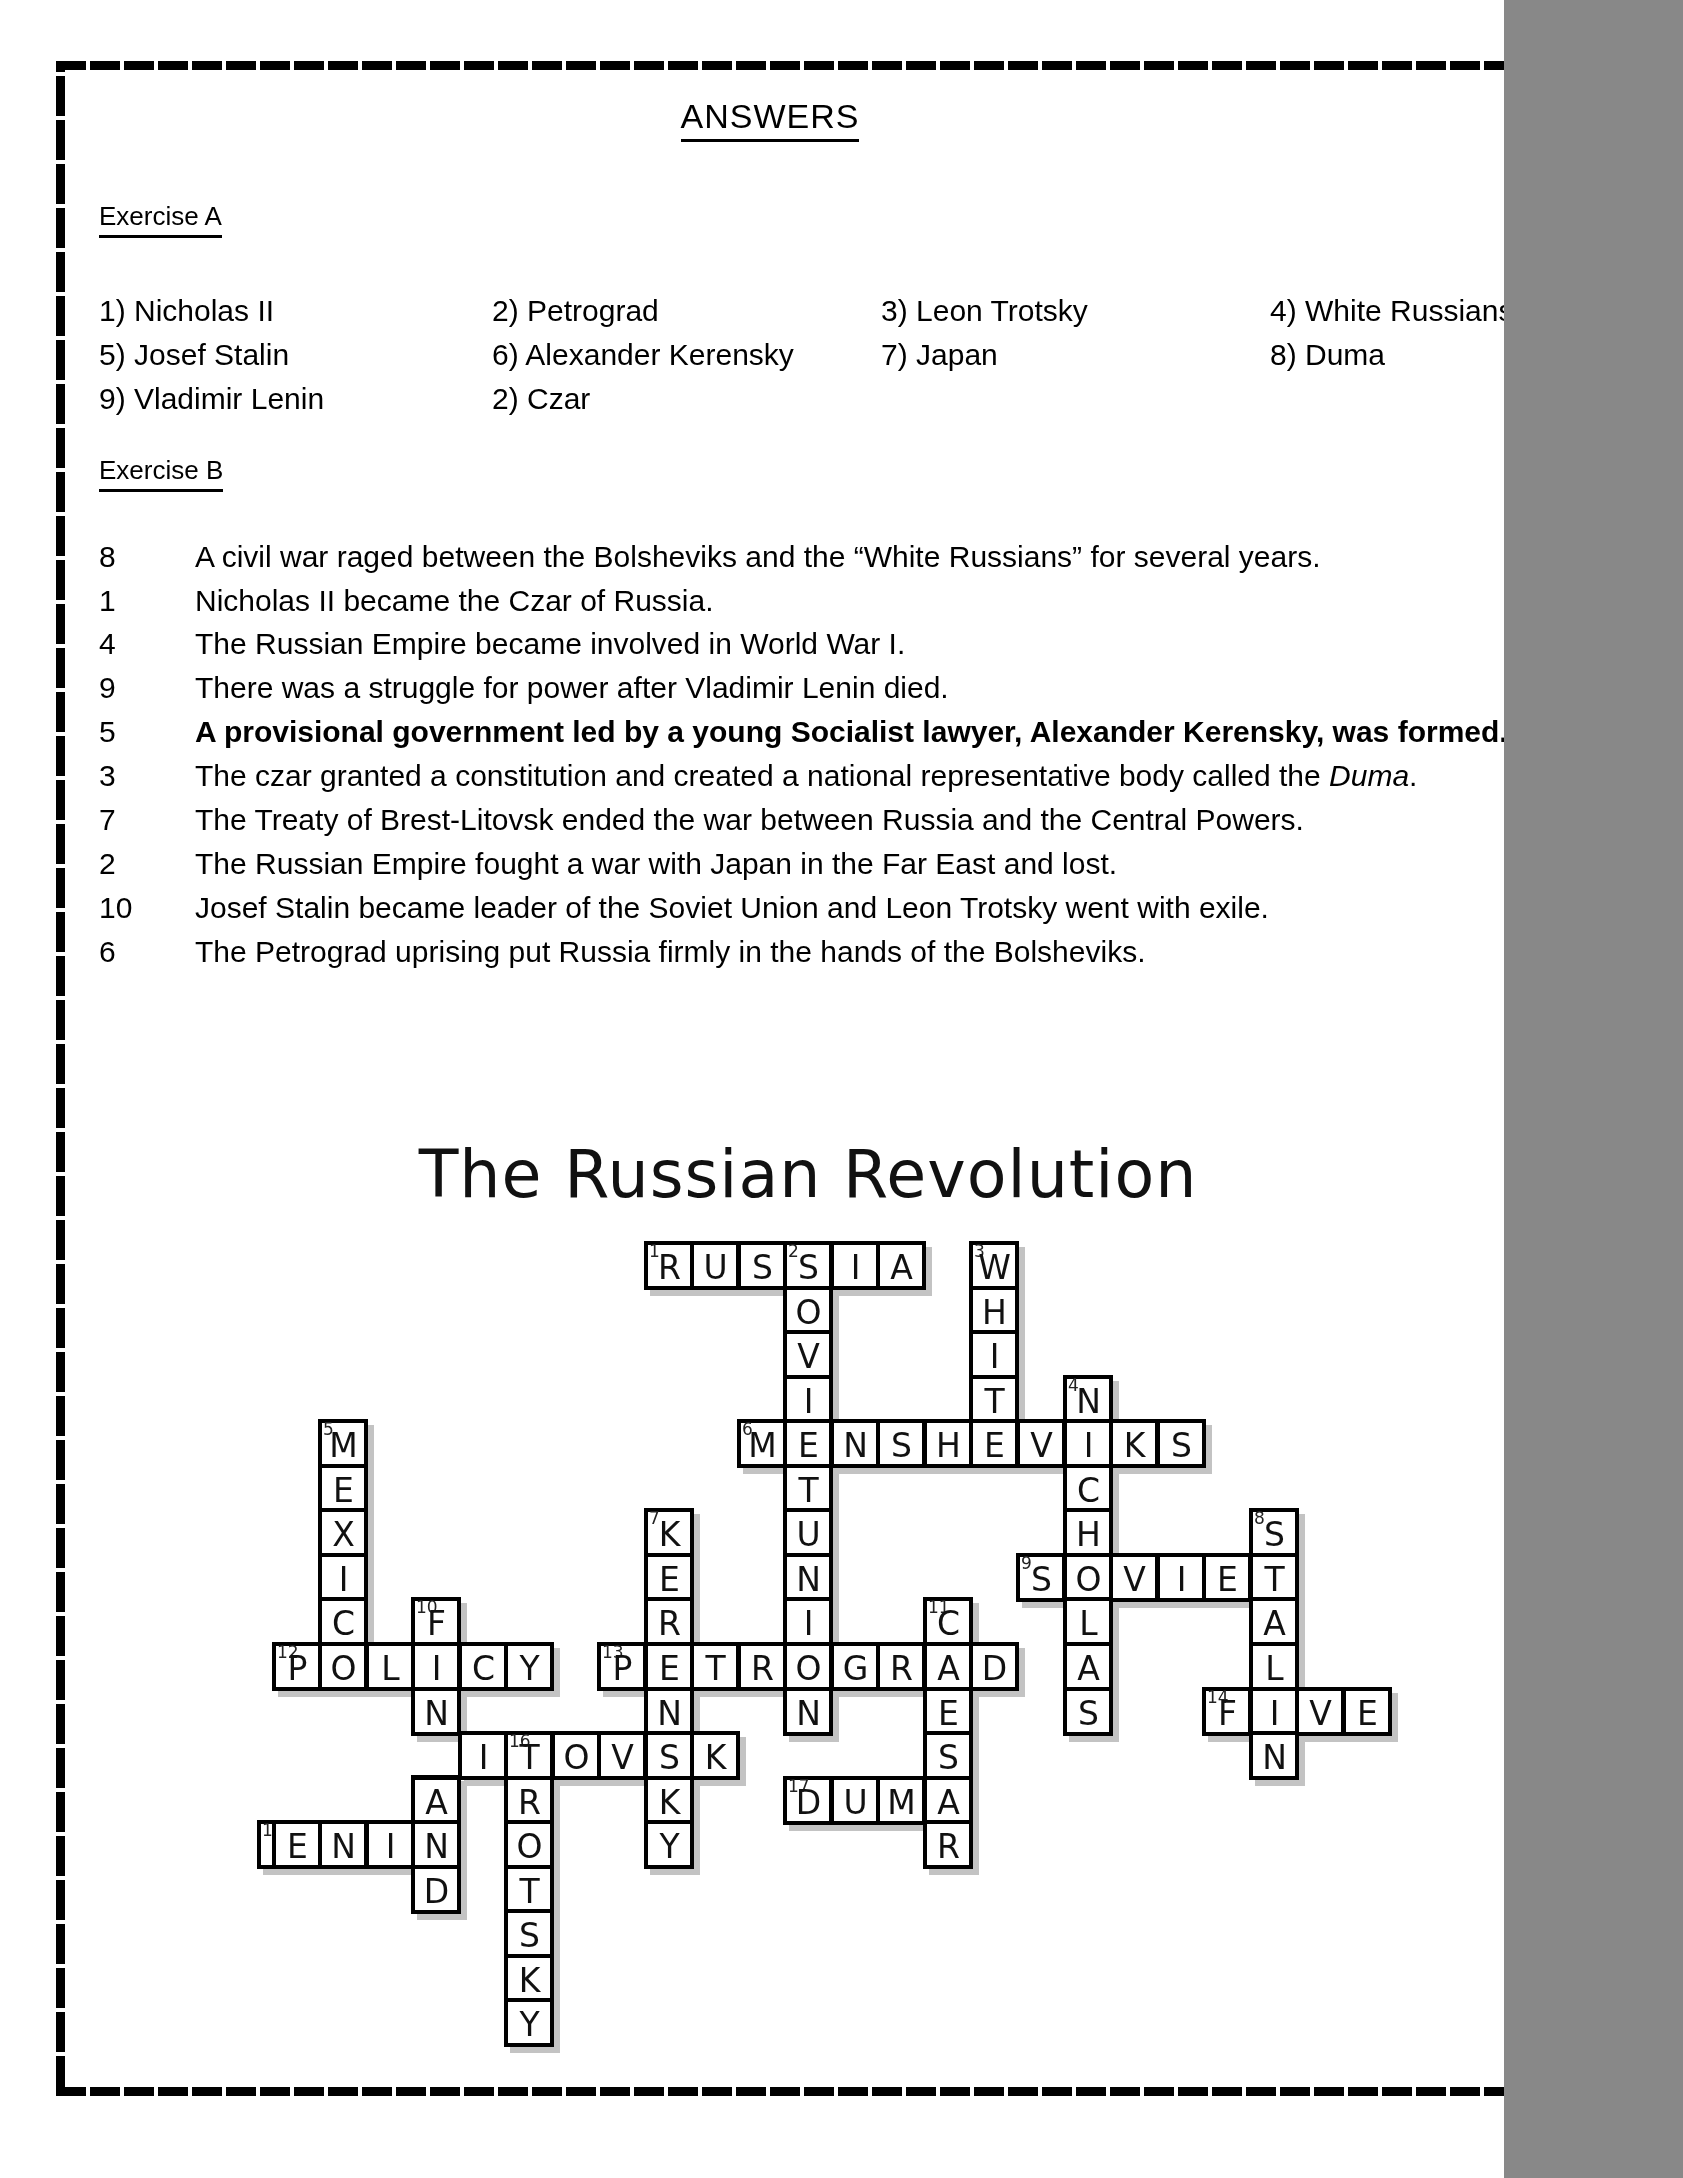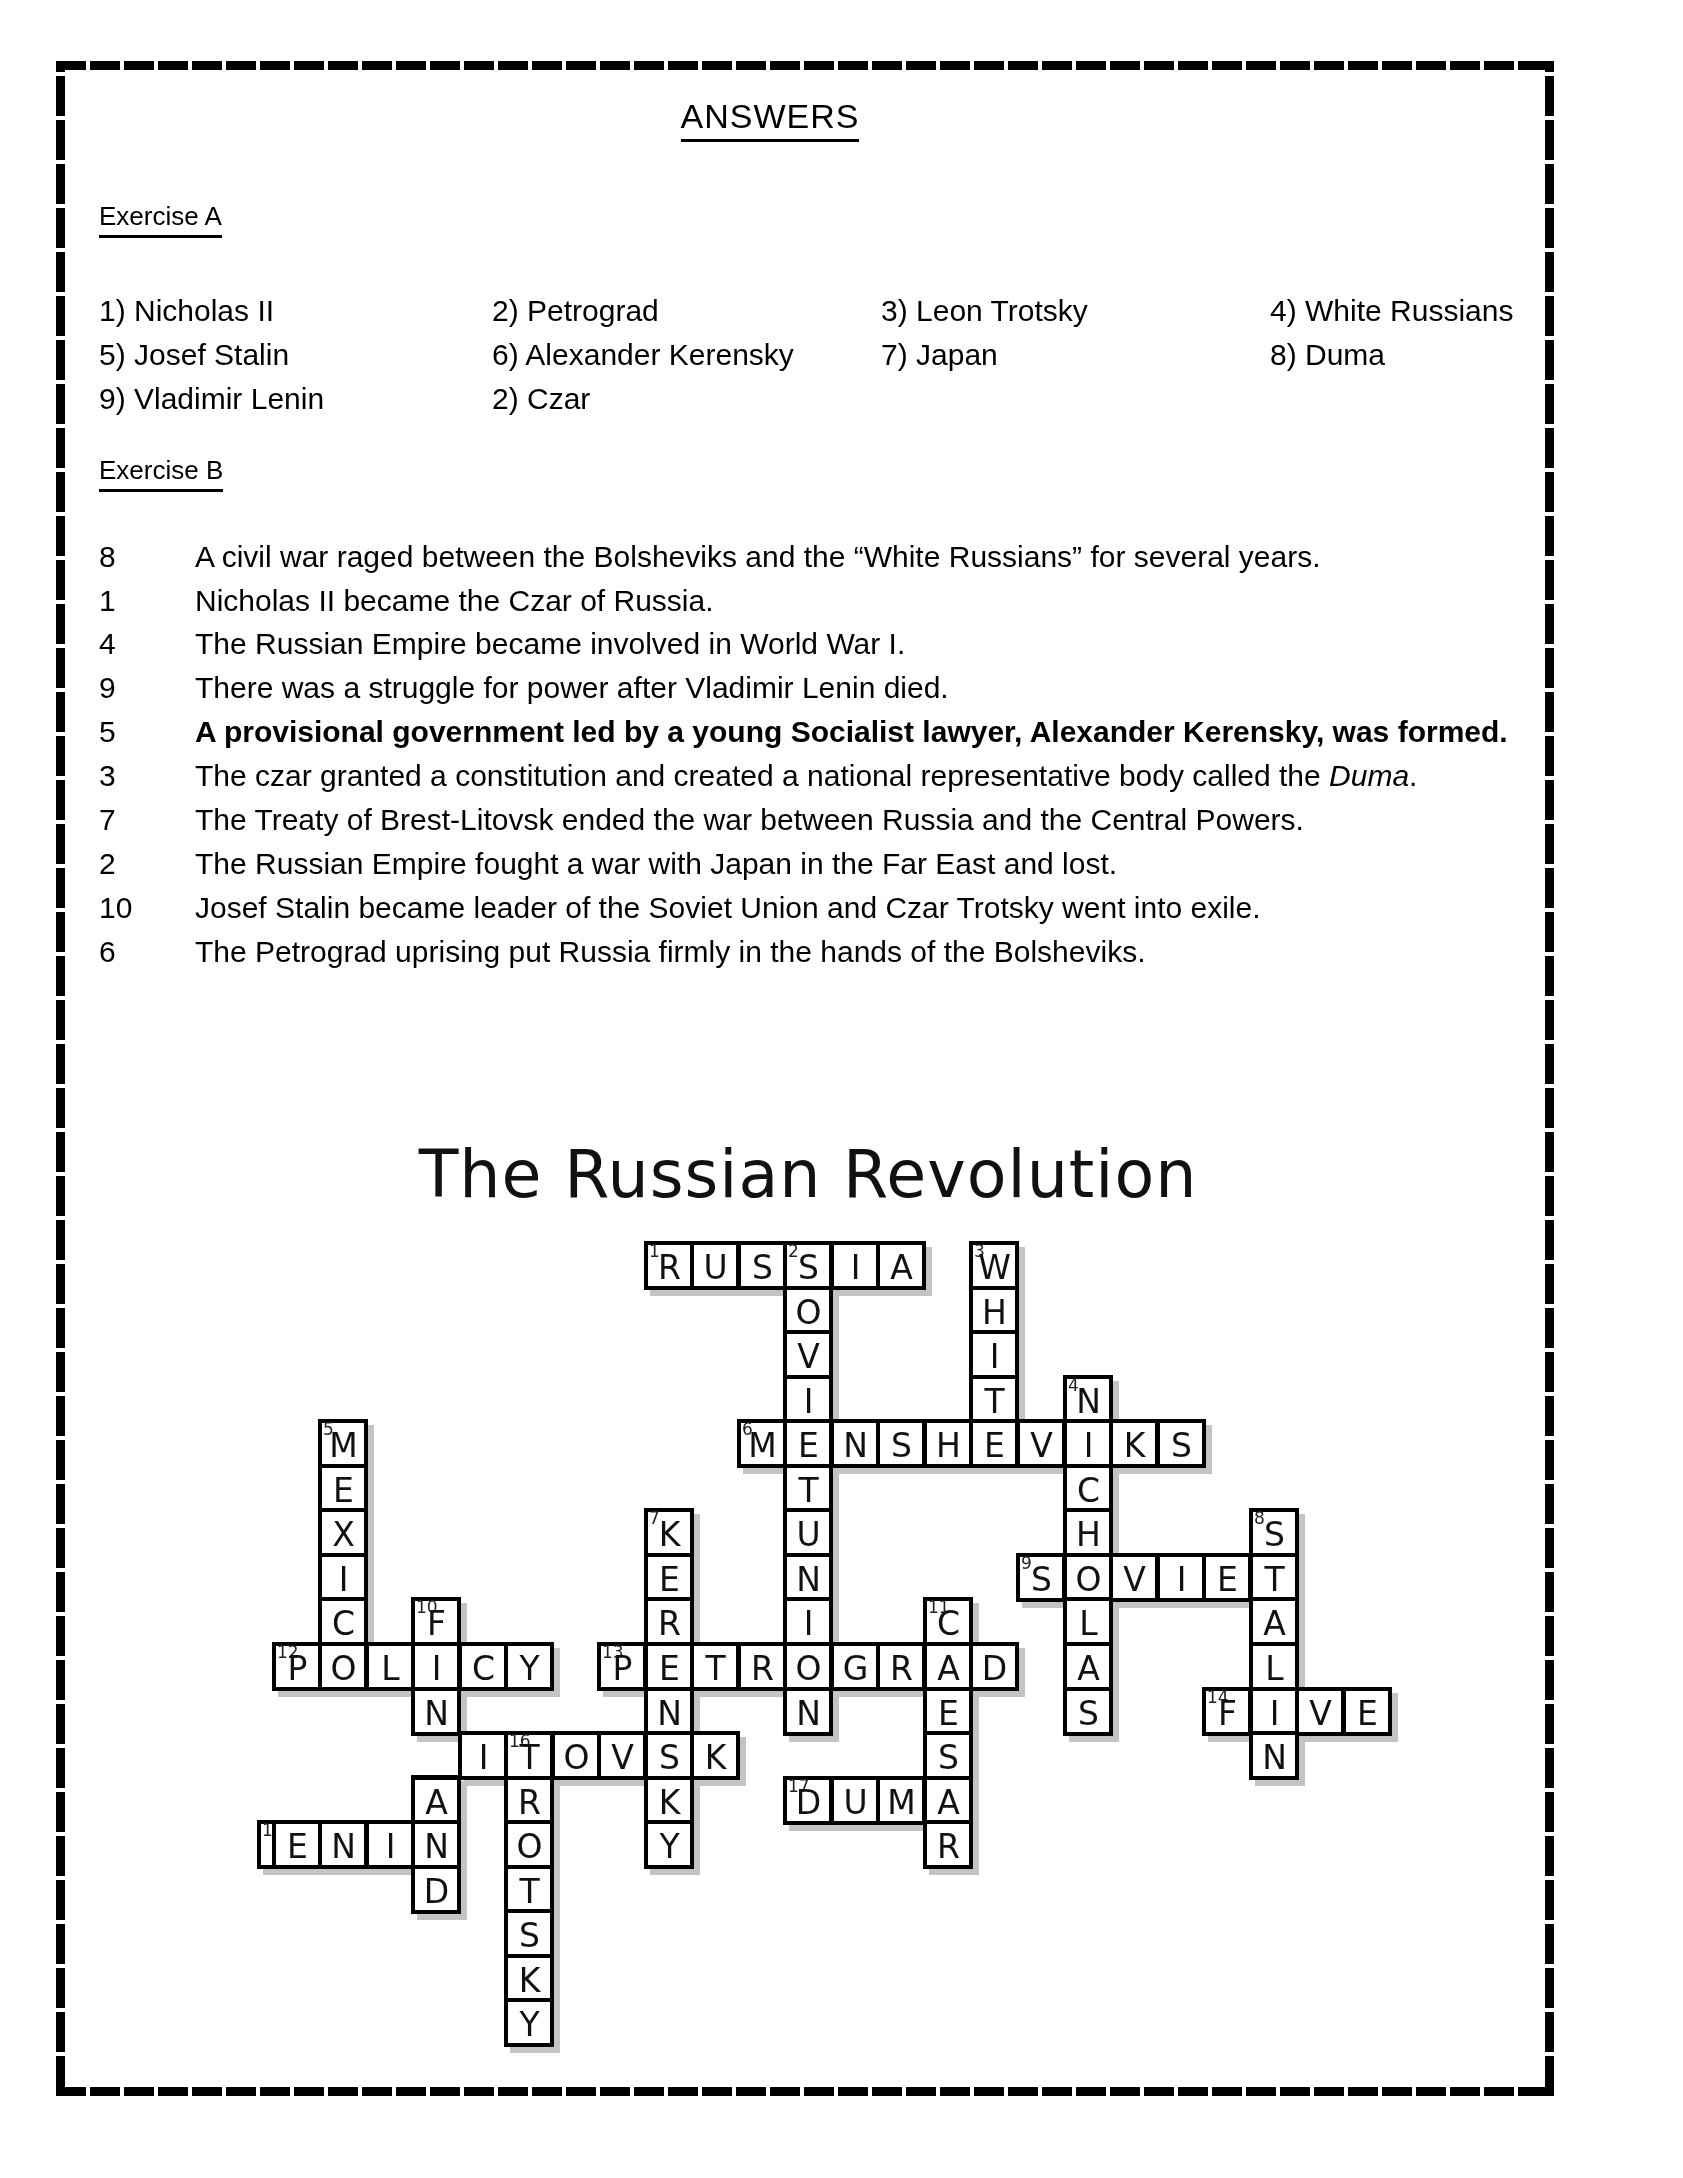--- a/index.html
+++ b/index.html
@@ -1,18 +1,18 @@
 <!DOCTYPE html>
 <html><head>
 <meta charset="utf-8">
 <style>
   html,body{margin:0;padding:0;background:#888;}
   #page{
     position:relative;
-    width:1683px;height:2178px;
+    width:1504px;height:2178px;
     background:#ffffff;
     font-family:"Liberation Sans",sans-serif;
     color:#000;
     overflow:hidden;
   }
   
   .bstrip{position:absolute;background:#000;}
   #b-top,#b-bottom{
     left:56px;width:1498px;height:9px;
     background:repeating-linear-gradient(90deg,#000 0 30px,#fff 30px 34px);
@@ -118,21 +118,21 @@
       <div class="exb-text" style="top: 671px;"><span>There was a struggle for power after Vladimir Lenin died.</span><span class="ital"></span><span></span></div>
       <div class="exb-num" style="top: 715px;">5</div>
       <div class="exb-text" style="top: 715px; font-weight: bold;"><span>A provisional government led by a young Socialist lawyer, Alexander Kerensky, was formed.</span><span class="ital"></span><span></span></div>
       <div class="exb-num" style="top: 759px;">3</div>
       <div class="exb-text" style="top: 759px;"><span>The czar granted a constitution and created a national representative body called the </span><span class="ital">Duma</span><span>.</span></div>
       <div class="exb-num" style="top: 803px;">7</div>
       <div class="exb-text" style="top: 803px;"><span>The Treaty of Brest-Litovsk ended the war between Russia and the Central Powers.</span><span class="ital"></span><span></span></div>
       <div class="exb-num" style="top: 847px;">2</div>
       <div class="exb-text" style="top: 847px;"><span>The Russian Empire fought a war with Japan in the Far East and lost.</span><span class="ital"></span><span></span></div>
       <div class="exb-num" style="top: 891px;">10</div>
-      <div class="exb-text" style="top: 891px;"><span>Josef Stalin became leader of the Soviet Union and Czar Trotsky went into exile.</span><span class="ital"></span><span></span></div>
+      <div class="exb-text" style="top: 891px;"><span>Josef Stalin became leader of the Soviet Union and Leon Trotsky went with exile.</span><span class="ital"></span><span></span></div>
       <div class="exb-num" style="top: 935px;">6</div>
       <div class="exb-text" style="top: 935px;"><span>The Petrograd uprising put Russia firmly in the hands of the Bolsheviks.</span><span class="ital"></span><span></span></div>
     </div>
 
   <div id="puzzle-title">The Russian Revolution</div>
 
   <div id="grid">
       <div class="cell" style="left: 419px; top: 0px;">
         <span class="num">1</span>
         <span class="letter">R</span>

